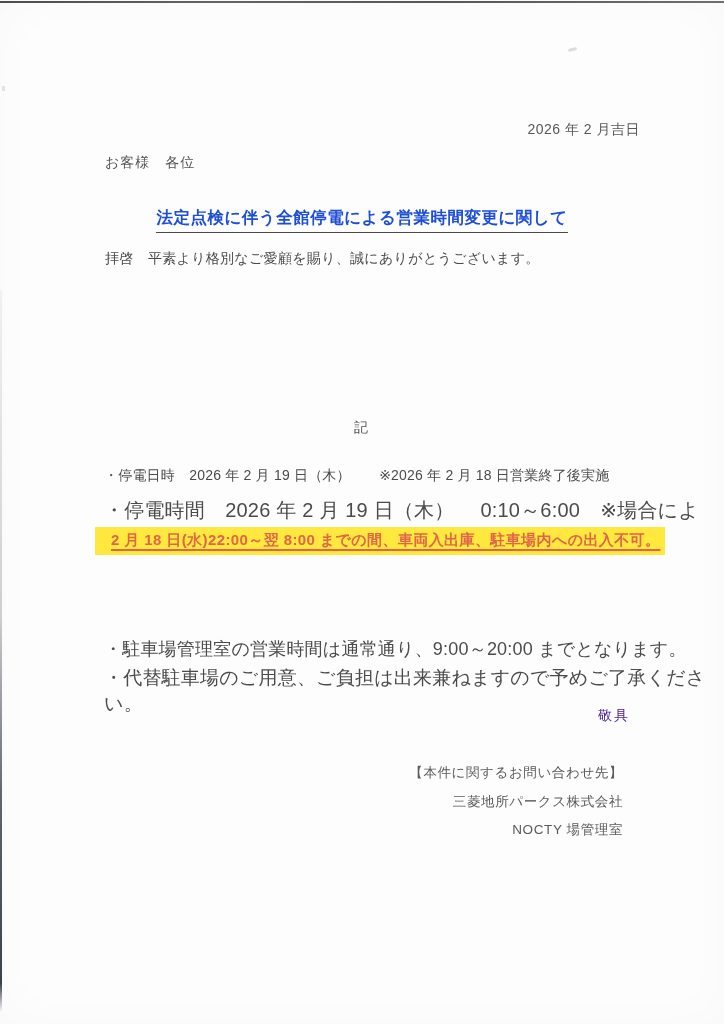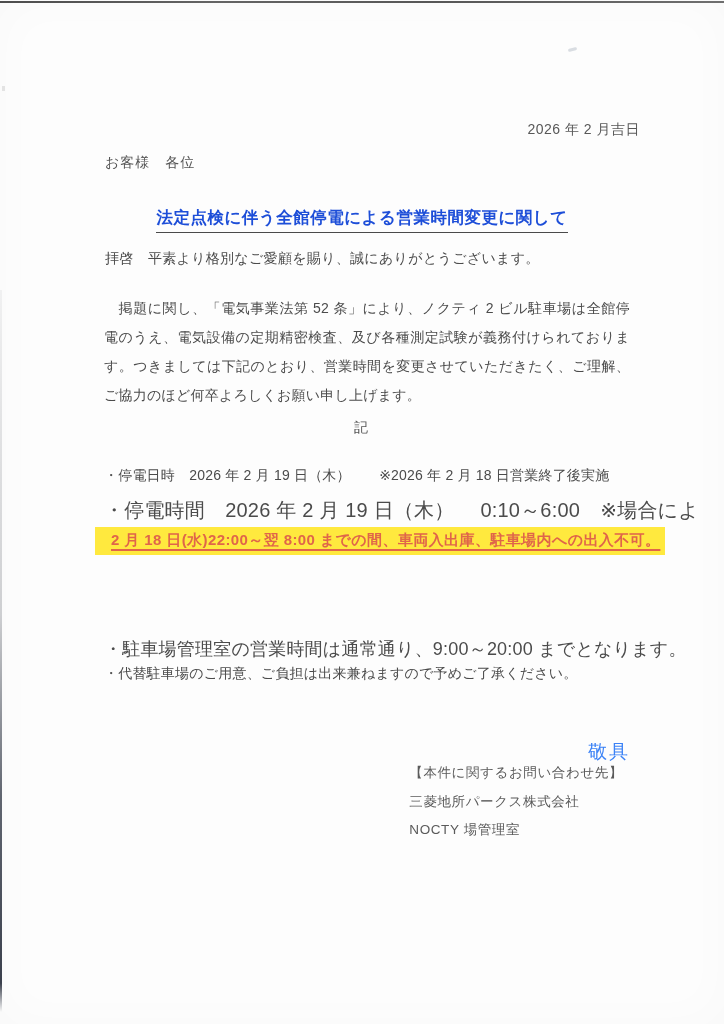--- a/index.html
+++ b/index.html
@@ -77,29 +77,29 @@
     padding:4px 5px 5px 16px;
     text-decoration:underline;
     text-decoration-thickness:1.5px;
     text-underline-offset:4px;
     white-space:nowrap;
   }
   .hl1{top:527px;}
   .hl2{top:576px;}
 
   .note1{position:absolute;top:637px;left:104px;font-size:18px;letter-spacing:.2px;}
-  .note2{position:absolute;top:665px;left:104px;font-size:14px;letter-spacing:.2px;}
+  .note2{position:absolute;top:665px;left:104px;font-size:19px;letter-spacing:.2px;}
 
   .closing{
     position:absolute;top:707px;right:94px;
-    font-size:19px;color:#3b82f6;letter-spacing:2px;margin-top:32px;
+    font-size:14px;color:#4c1d95;letter-spacing:2px;
   }
   .contact{
     position:absolute;top:759px;right:101px;
-    text-align:left;font-size:13.5px;color:#5a5a5a;
+    text-align:right;font-size:13.5px;color:#5a5a5a;
     line-height:28.5px;letter-spacing:.6px;
   }
 </style>
 </head>
 <body>
 
 <div class="scan">
   <div class="edge-top"></div>
   <div class="edge-left"></div>
   <div class="speck1"></div>
@@ -107,21 +107,20 @@
 
   <div class="date">2026 年 2 月吉日</div>
   <div class="recipient">お客様　各位</div>
 
   <div class="title-wrap">
     <span>法定点検に伴う全館停電による営業時間変更に関して</span>
   </div>
 
   <div class="greeting">拝啓　平素より格別なご愛顧を賜り、誠にありがとうございます。</div>
 
-  <div class="body-par">　掲題に関し、「電気事業法第 52 条」により、ノクティ 2 ビル駐車場は全館停電のうえ、電気設備の定期精密検査、及び各種測定試験が義務付けられております。つきましては下記のとおり、営業時間を変更させていただきたく、ご理解、ご協力のほど何卒よろしくお願い申し上げます。</div>
 
   <div class="record">記</div>
 
   <div class="detail1">・停電日時　2026 年 2 月 19 日（木）　　※2026 年 2 月 18 日営業終了後実施</div>
   <div class="detail2">・停電時間　2026 年 2 月 19 日（木）　 0:10～6:00　※場合により、前後いたします</div>
 
   <div class="hl hl1">2 月 18 日(水)22:00～翌 8:00 までの間、車両入出庫、駐車場内への出入不可。</div>
 
   <div class="note1">・駐車場管理室の営業時間は通常通り、9:00～20:00 までとなります。</div>
   <div class="note2">・代替駐車場のご用意、ご負担は出来兼ねますので予めご了承ください。</div>

